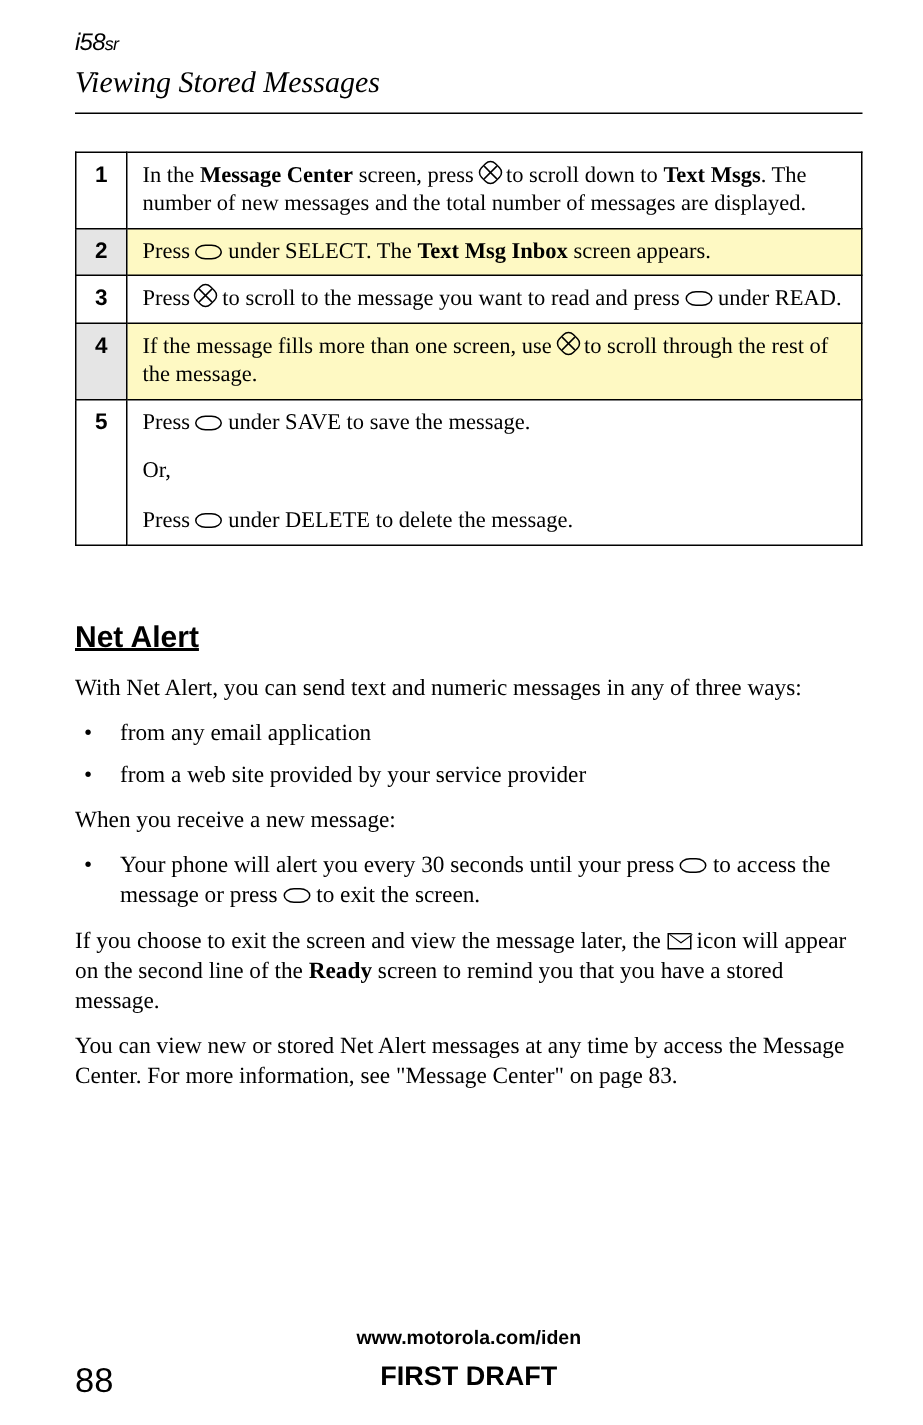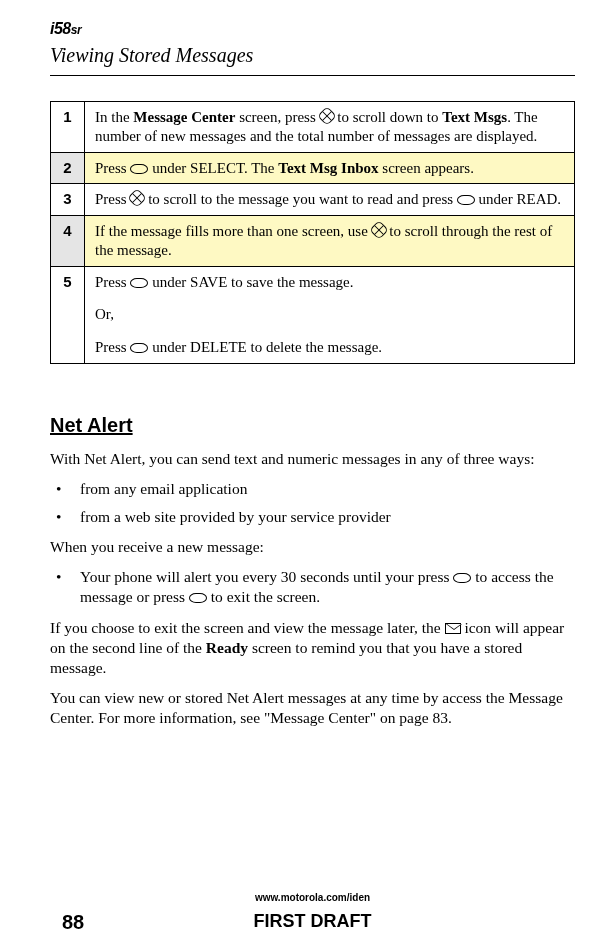--- a/index.html
+++ b/index.html
@@ -8,21 +8,21 @@
       width: 615px;
       height: 950px;
       background: #fff;
       font-family: "Times New Roman", Times, serif;
       color: #000;
       position: relative;
       padding: 20px 40px 0 50px;
     }
     .logo {
       font-style: italic;
-      font-weight: bold;
+      font-weight: normal;
       font-size: 16px;
       font-family: Arial, sans-serif;
       letter-spacing: -0.5px;
     }
     .logo .sr { font-size: 12px; }
     .section-title {
       font-style: italic;
       font-size: 20px;
       margin-top: 6px;
       margin-bottom: 8px;
@@ -144,33 +144,32 @@
     .footer {
       position: absolute;
       bottom: 16px;
       left: 50px;
       right: 40px;
     }
     .footer .url {
       text-align: center;
       font-family: Arial, sans-serif;
       font-weight: bold;
-      font-size: 10px;
+      font-size: 13px;
       margin-bottom: 8px;
     }
     .footer .line2 {
       display: flex;
       justify-content: space-between;
       align-items: baseline;
     }
     .footer .pageno {
       font-family: Arial, sans-serif;
-      font-weight: bold;
-      font-size: 20px;
-      margin-left: 12px;
+      font-weight: normal;
+      font-size: 23px;
     }
     .footer .draft {
       font-family: Arial, sans-serif;
       font-weight: bold;
       font-size: 18px;
       margin: 0 auto;
       position: absolute;
       left: 0; right: 0;
       text-align: center;
     }

